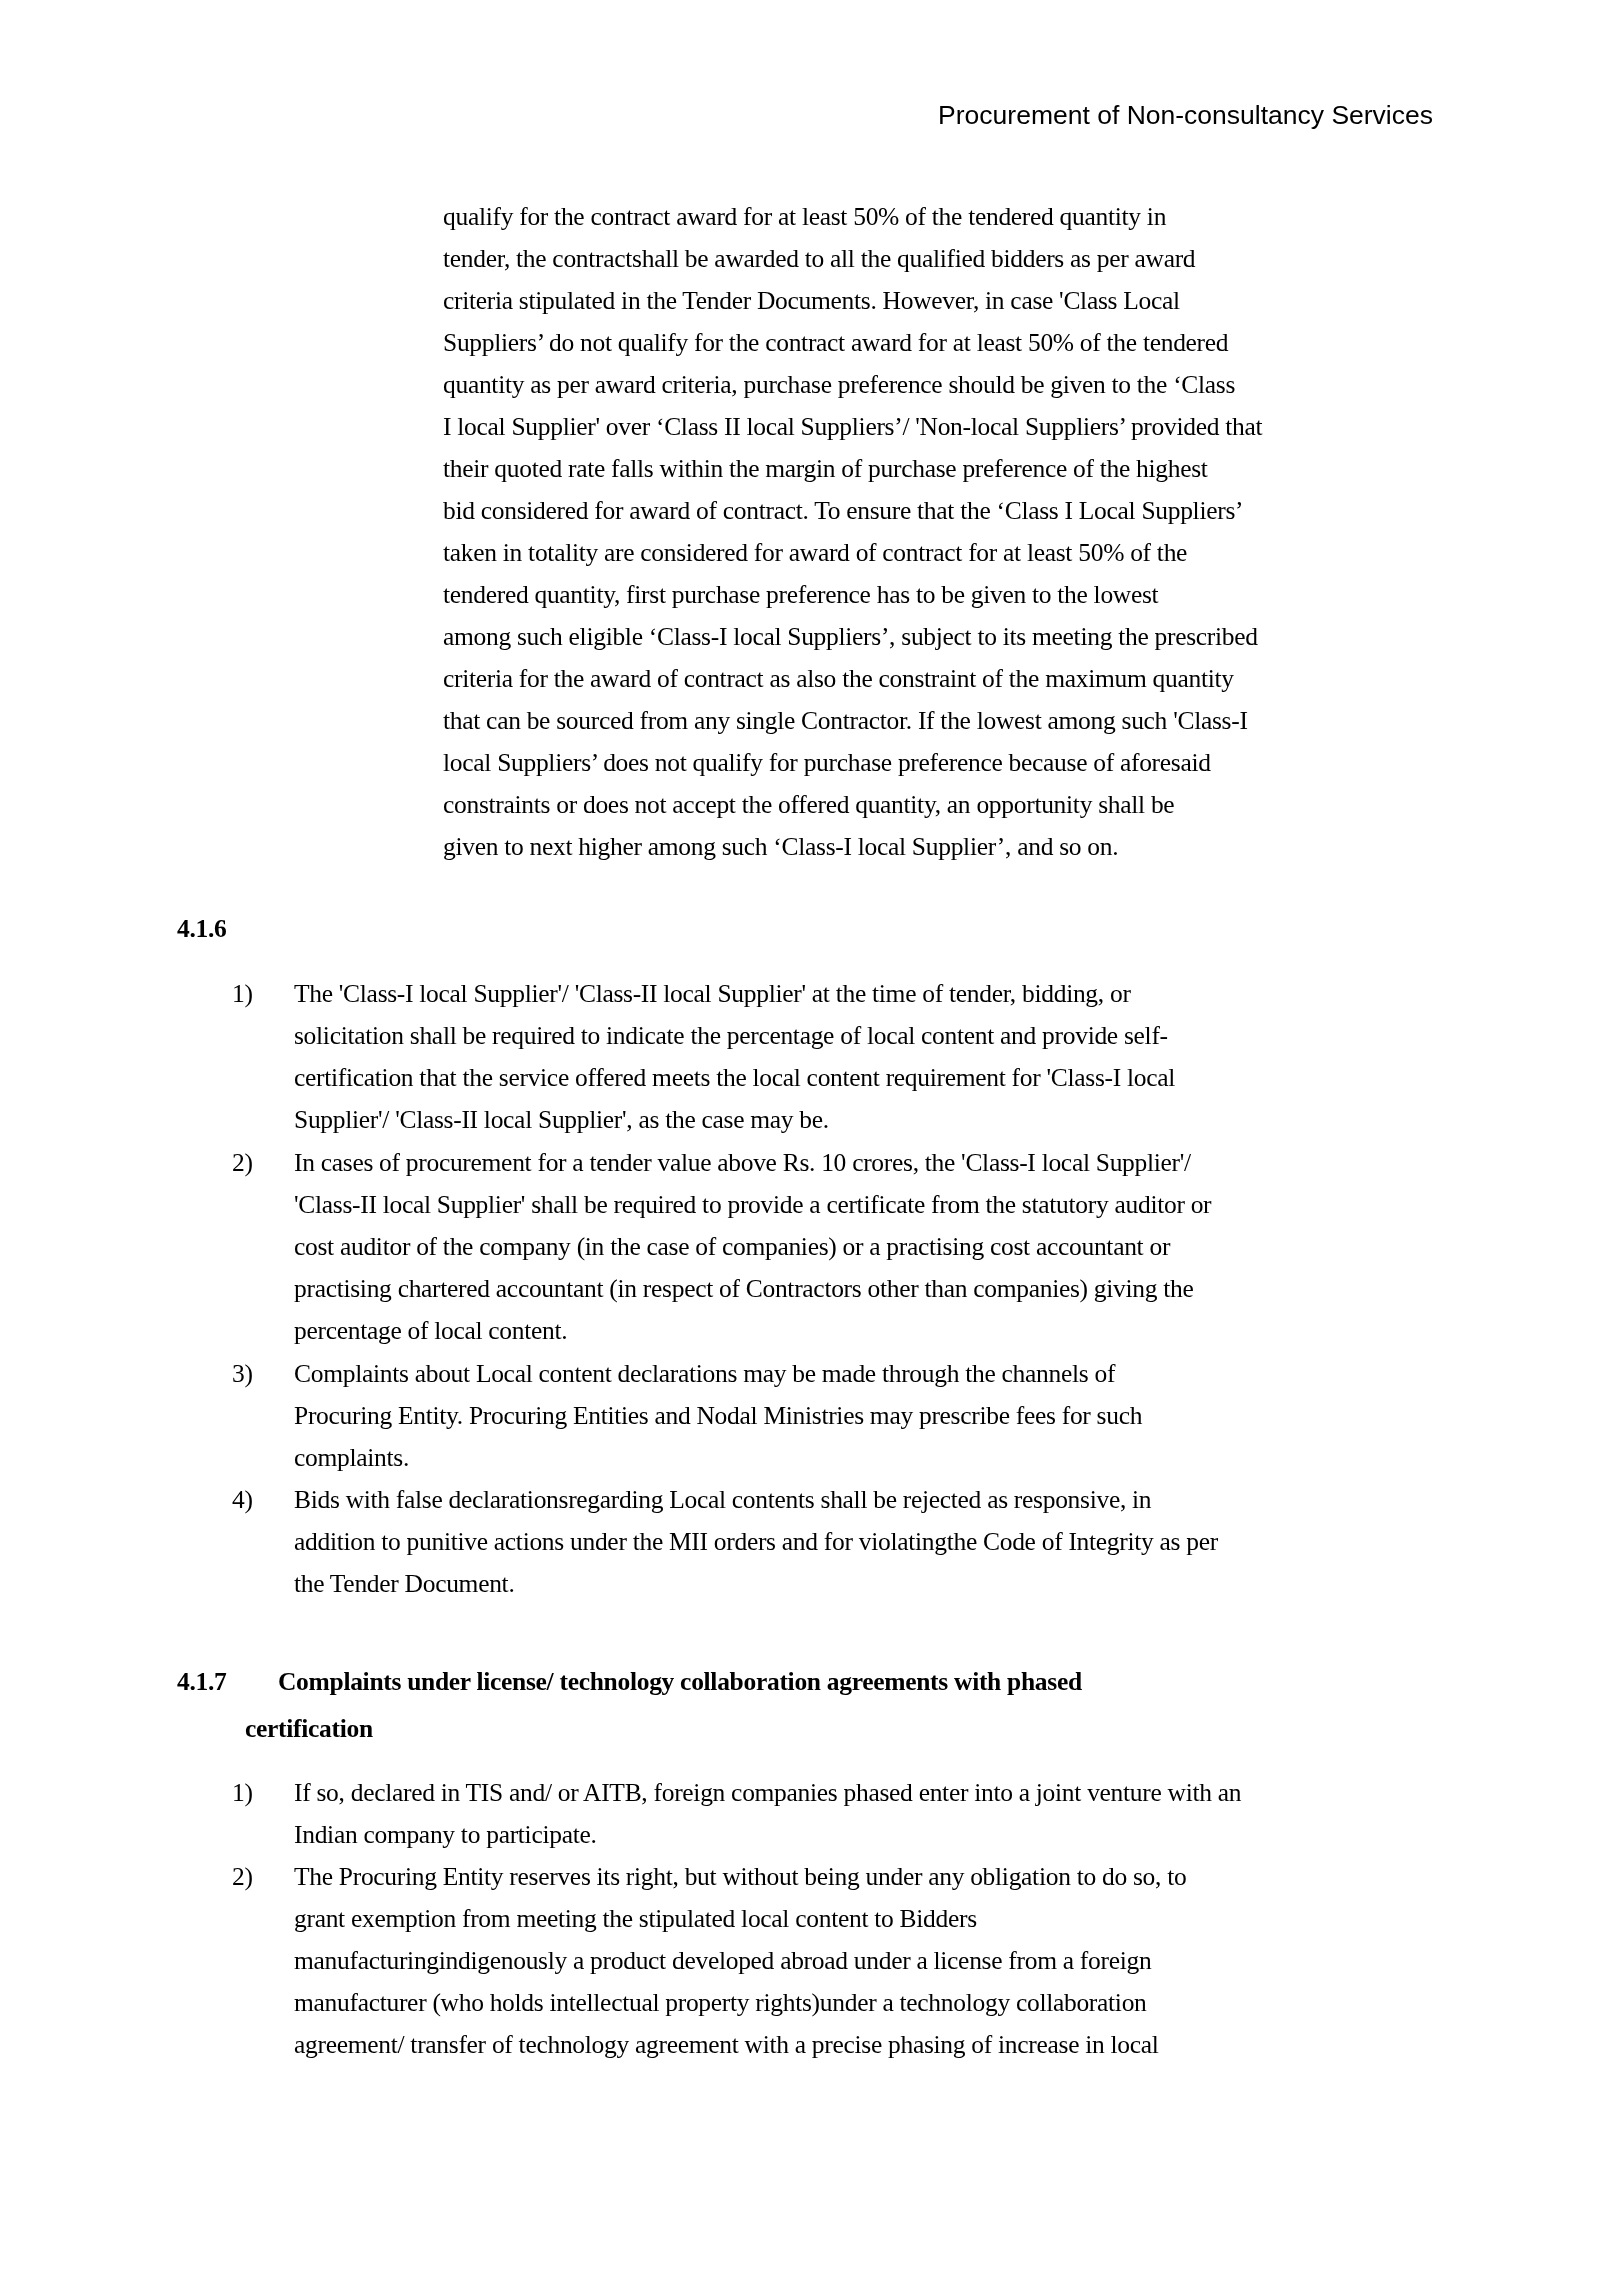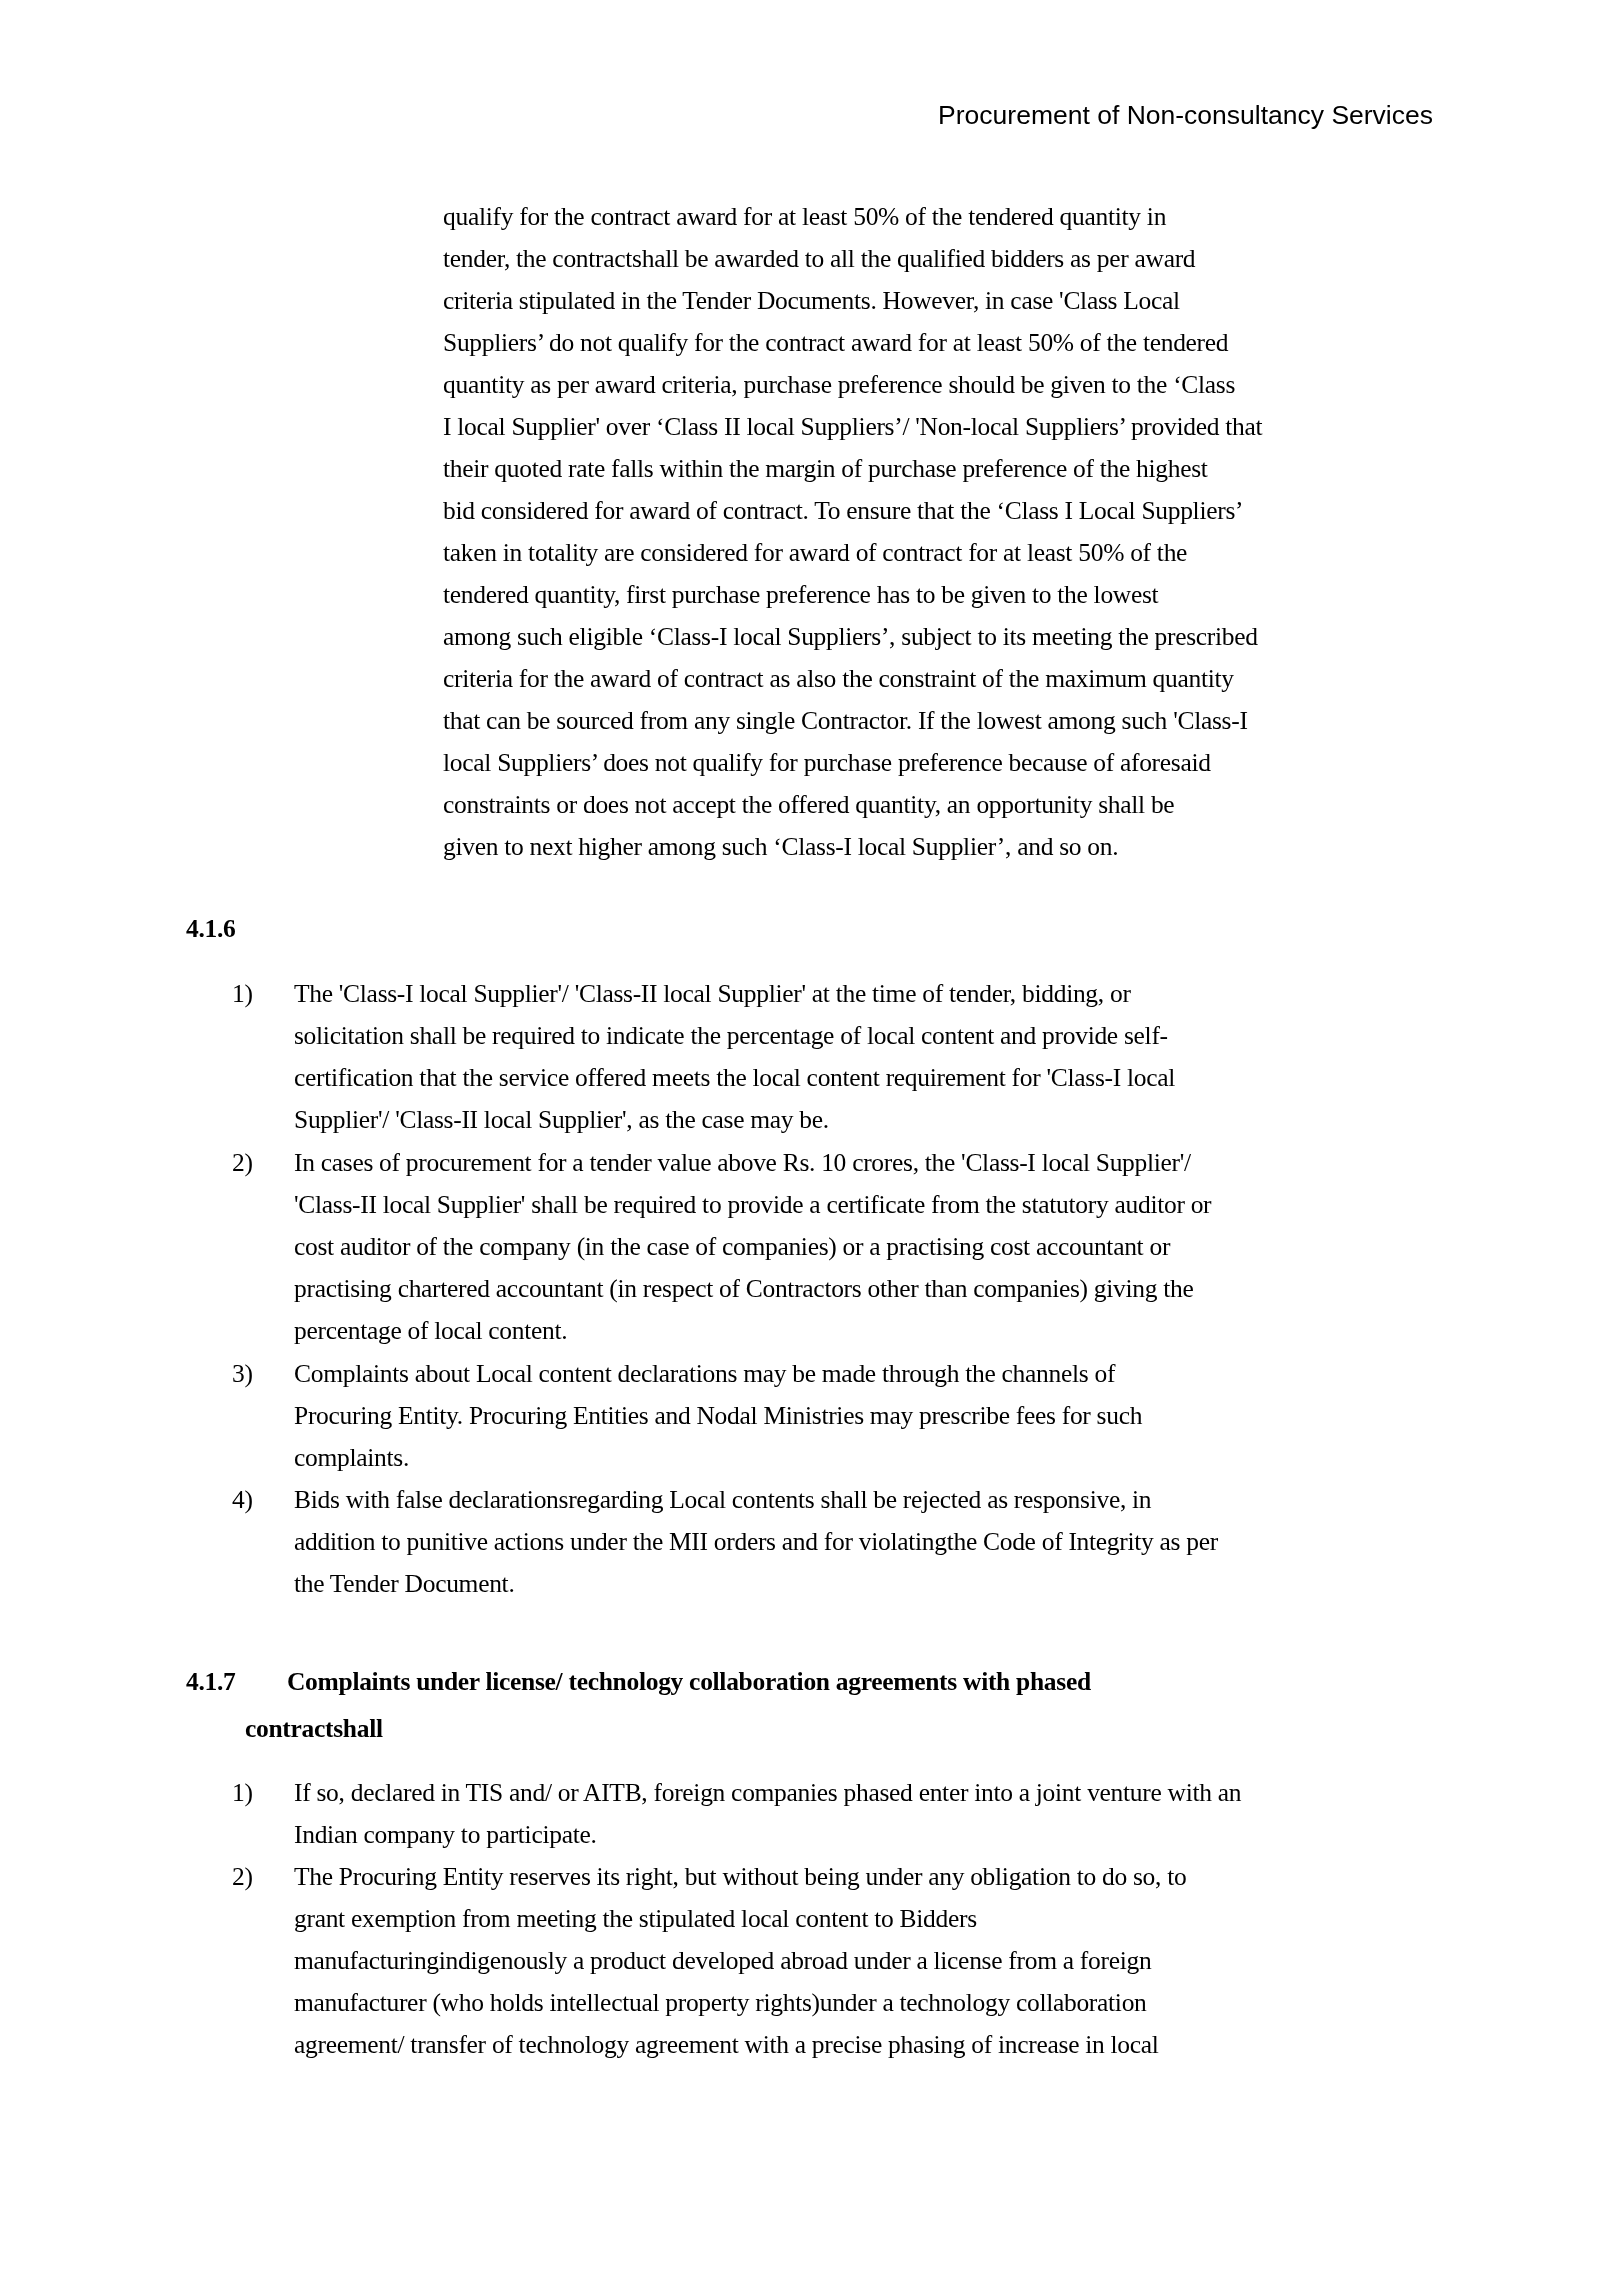--- a/index.html
+++ b/index.html
@@ -31,21 +31,21 @@
     line-height: 35px;
     white-space: pre;
   }
   .intro {
     position: absolute;
     left: 443px;
     top: 196px;
   }
   .sec-heading {
     position: absolute;
-    left: 186px;
+    left: 177px;
     display: flex;
     font-weight: 700;
   }
   .sec-heading .num { width: 101px; flex: 0 0 101px; }
   .h416 { top: 908px; }
   .h417-l1 { top: 1661px; }
   .h417-l2 {
     position: absolute;
     left: 245px;
     top: 1708px;
@@ -132,21 +132,21 @@
     <span class="linum">4)</span>
     <div class="litext">Bids with false declarationsregarding Local contents shall be rejected as responsive, in
 addition to punitive actions under the MII orders and for violatingthe Code of Integrity as per
 the Tender Document.</div>
   </div>
 
   <div class="sec-heading h417-l1 txt">
     <span class="num">4.1.7</span>
     <span class="title">Complaints under license/ technology collaboration agreements with phased</span>
   </div>
-  <div class="h417-l2 txt">contractshall</div>
+  <div class="h417-l2 txt">certification</div>
 
   <div class="li li-417-1 txt">
     <span class="linum">1)</span>
     <div class="litext">If so, declared in TIS and/ or AITB, foreign companies phased enter into a joint venture with an
 Indian company to participate.</div>
   </div>
 
   <div class="li li-417-2 txt">
     <span class="linum">2)</span>
     <div class="litext">The Procuring Entity reserves its right, but without being under any obligation to do so, to

